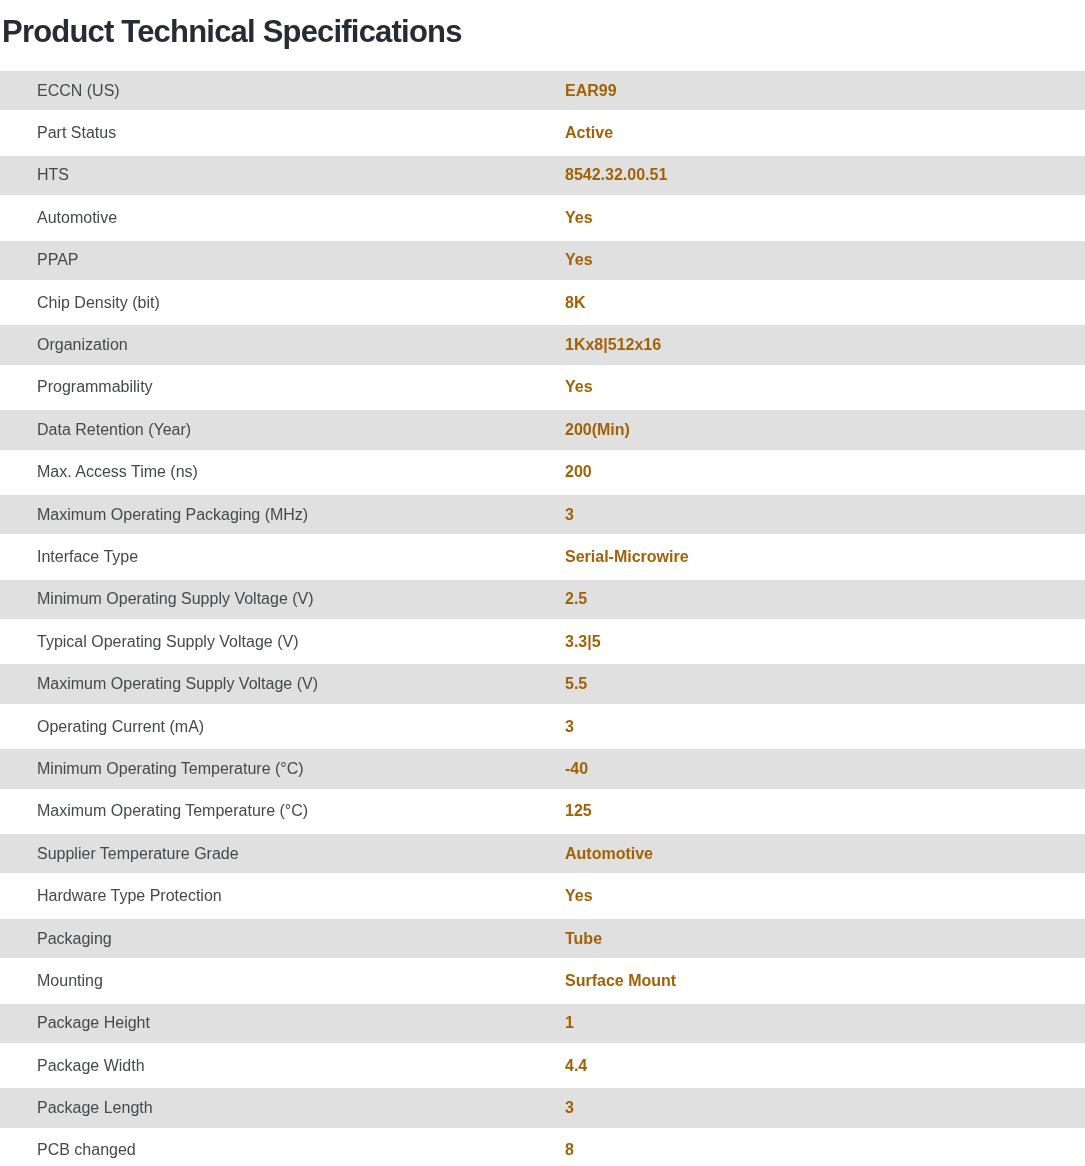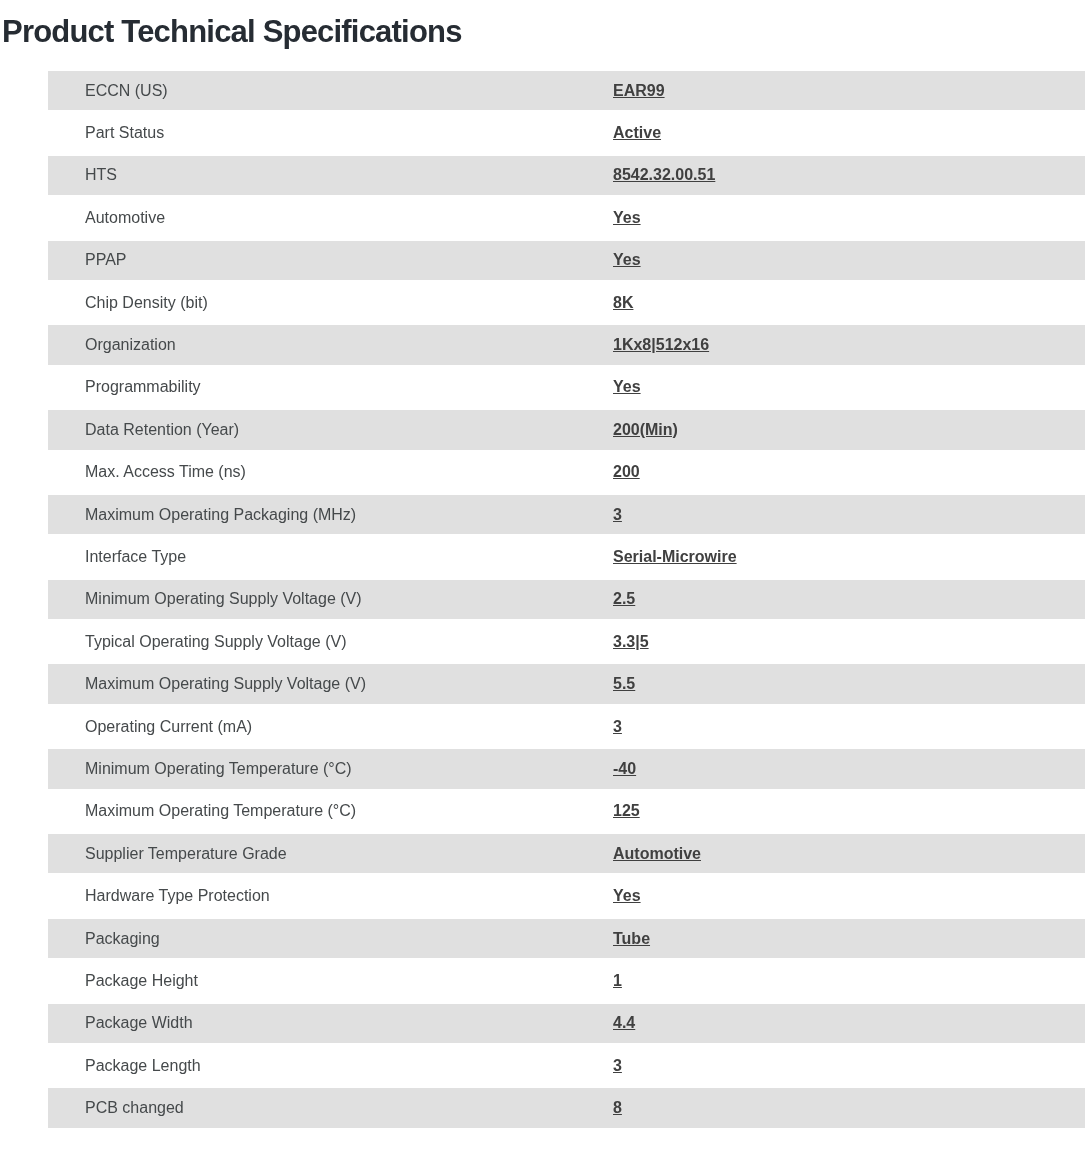--- a/index.html
+++ b/index.html
@@ -26,42 +26,40 @@
     margin-top: 20px;
     width: 1085px;
   }
   .spec-row {
     display: flex;
     align-items: center;
     height: 42.4px;
     box-sizing: border-box;
     border-bottom: 3px solid #ffffff;
     background: #ffffff;
-    margin-left: 48px;
   }
   .spec-row:nth-child(odd) {
     background: #e0e0e0;
   }
   .spec-cell {
     font-size: 16px;
     line-height: 1;
     white-space: nowrap;
     overflow: hidden;
   }
   .spec-label {
     flex: 0 0 528px;
     padding-left: 37px;
     font-weight: 400;
     color: #45494b;
   }
   .spec-value {
     flex: 1 1 auto;
     font-weight: 700;
-    color: #404040;
-    text-decoration: underline;
+    color: #a16207;
   }
 </style>
 </head>
 <body>
 
 <h1 class="page-title">Product Technical Specifications</h1>
 
 <div class="spec-table" id="spec-rows">
   <div class="spec-row">
     <div class="spec-cell spec-label">ECCN (US)</div>
@@ -161,20 +159,24 @@
   <div class="spec-row">
     <div class="spec-cell spec-label">Hardware Type Protection</div>
     <div class="spec-cell spec-value">Yes</div>
   </div>
 
   <div class="spec-row">
     <div class="spec-cell spec-label">Packaging</div>
     <div class="spec-cell spec-value">Tube</div>
   </div>
 
+  <div class="spec-row">
+    <div class="spec-cell spec-label">Mounting</div>
+    <div class="spec-cell spec-value">Surface Mount</div>
+  </div>
 
   <div class="spec-row">
     <div class="spec-cell spec-label">Package Height</div>
     <div class="spec-cell spec-value">1</div>
   </div>
 
   <div class="spec-row">
     <div class="spec-cell spec-label">Package Width</div>
     <div class="spec-cell spec-value">4.4</div>
   </div>

